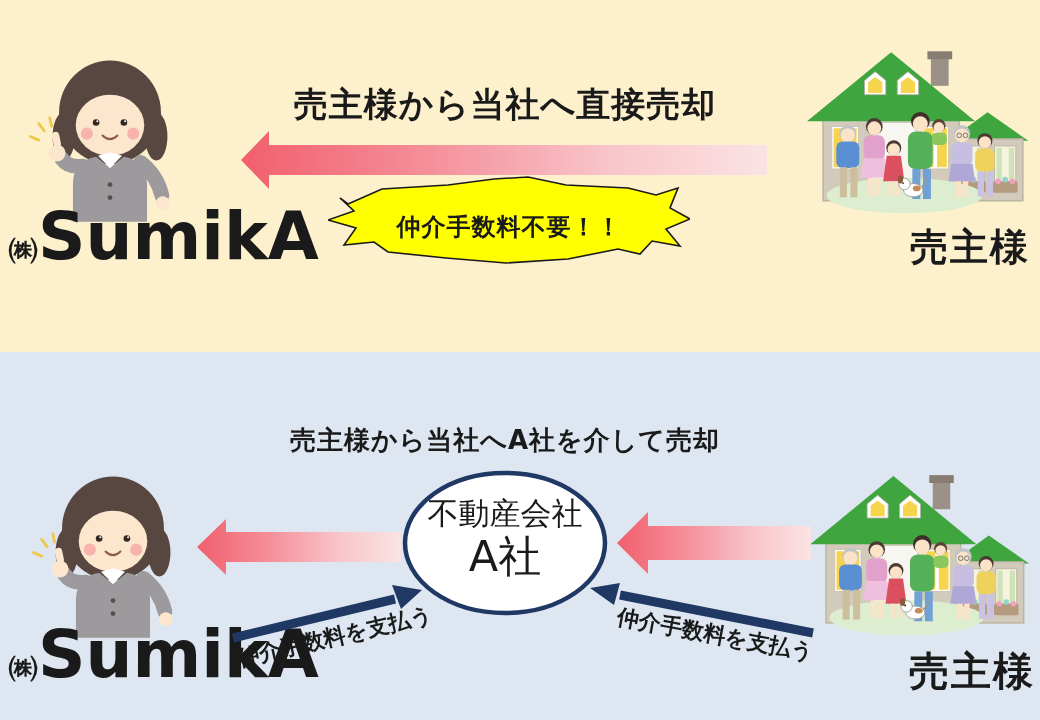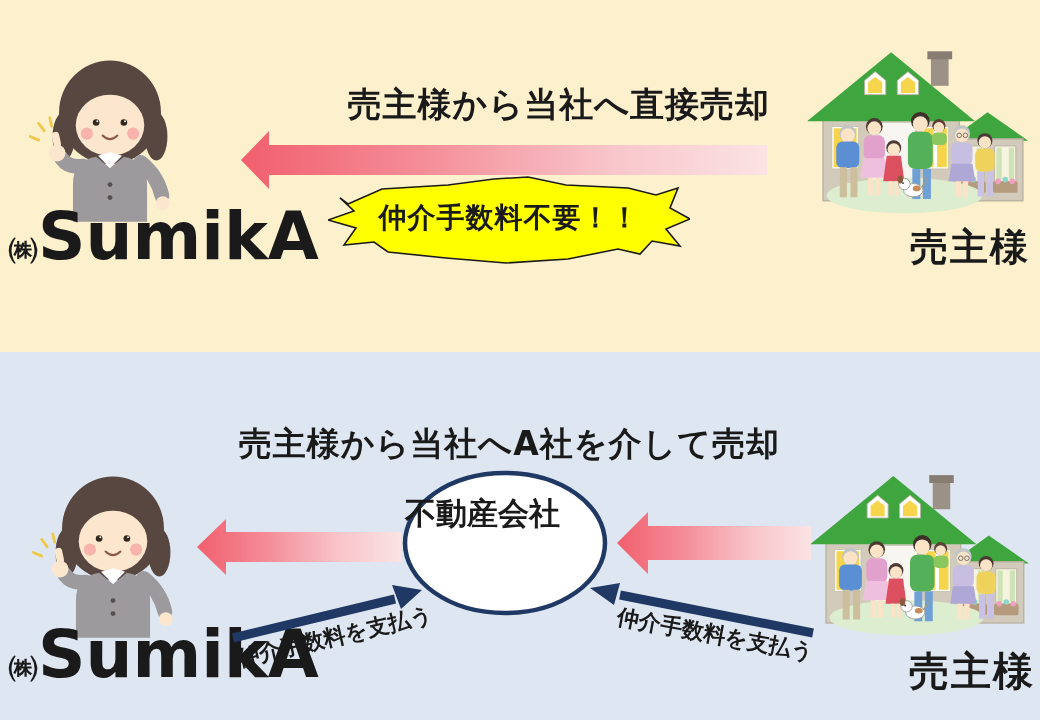--- a/index.html
+++ b/index.html
@@ -4,27 +4,27 @@
 <style>
   html,body{margin:0;padding:0;background:#ffffff;}
   .canvas{
     position:relative;width:1040px;height:720px;overflow:hidden;
     font-family:"DejaVu Sans",sans-serif;color:#1a1a1a;
   }
   .sec{position:absolute;left:0;width:1040px;}
   .sec-top{top:0;height:352px;background:#fcf0cd;}
   .sec-bottom{top:352px;height:368px;background:#dee7f1;}
   .abs{position:absolute;}
-  .ttl{font-weight:700;font-size:34px;text-align:right;letter-spacing:1px;line-height:1.1;}
+  .ttl{font-weight:700;font-size:34px;text-align:center;letter-spacing:1px;line-height:1.1;}
   .company{display:flex;align-items:baseline;font-weight:700;white-space:nowrap;}
   .company .pfx{font-size:30px;}
   .company .nm{font-size:66px;letter-spacing:0px;}
-  .burst-label{font-weight:700;font-size:28px;text-align:center;letter-spacing:1px;}
+  .burst-label{font-weight:700;font-size:24px;text-align:center;letter-spacing:1px;margin-top:12px;}
   .seller{font-weight:700;font-size:38px;text-align:right;letter-spacing:2px;}
-  .oval-text{font-weight:700;line-height:1.15;}
+  .oval-text{text-align:center;font-weight:400;line-height:1.15;}
   .oval-text .l1{font-size:31px;display:block;}
   .oval-text .l2{font-size:43px;display:block;}
   .fee{font-weight:700;font-size:22px;text-align:center;white-space:nowrap;}
   .rot-l{transform:rotate(-13deg);}
   .rot-r{transform:rotate(10.5deg);}
   svg{display:block;}
 </style>
 </head>
 <body>
 
@@ -167,21 +167,21 @@
   <svg class="abs" style="left:328px;top:176px" width="362" height="88" viewBox="0 0 362 88">
     <polygon points="20,28 54,13 120,9 166,3 200,1 238,9 300,12 328,19 350,12 342,32 362,43 338,53 352,70 324,65 312,78 290,73 240,83 178,87 118,82 60,76 46,66 16,69 28,52 0,44 26,35 12,22" fill="#FFFF00" stroke="#1a1a1a" stroke-width="1.6"></polygon>
   </svg>
   <div class="abs burst-label" style="left:340px;top:199px;width:338px">仲介手数料不要！！</div>
 
   <svg class="abs" style="left:800px;top:38px" width="230" height="177" viewBox="0 0 260 200">
     <use href="#house-def"></use>
   </svg>
   <div class="abs seller" style="left:800px;top:222px;width:230px">売主様</div>
 
-  <div class="abs ttl" style="left:230px;top:426px;width:550px;font-size:33px">売主様から当社へA社を介して売却</div>
+  <div class="abs ttl" style="left:230px;top:426px;width:550px;font-size:26px">売主様から当社へA社を介して売却</div>
 
   <svg class="abs" style="left:25px;top:452px" width="176" height="186" viewBox="0 0 190 200">
     <use href="#agent-def"></use>
   </svg>
 
   <div class="abs company" style="left:8px;top:616px">
     <span class="pfx">㈱</span>
       <span class="nm">SumikA</span>
   </div>
 
@@ -191,20 +191,21 @@
 
   <svg class="abs" style="left:612px;top:506px" width="202" height="74" viewBox="0 0 202 74">
     <polygon points="5,37 36,6 36,20 199,20 199,54 36,54 36,68" fill="url(#pinkgrad)"></polygon>
   </svg>
 
   <svg class="abs" style="left:400px;top:468px" width="210" height="150" viewBox="0 0 210 150">
     <ellipse cx="105" cy="75" rx="100" ry="70" fill="#FFFFFF" stroke="#1F3864" stroke-width="4.5"></ellipse>
   </svg>
   <div class="abs oval-text" style="left:405px;top:496px;width:200px">
     <span class="l1">不動産会社</span>
+    <span class="l2">A社</span>
   </div>
 
   <svg class="abs" style="left:225px;top:578px" width="210" height="68" viewBox="0 0 210 68">
     <line x1="8" y1="60" x2="170" y2="21" stroke="#1F3864" stroke-width="9"></line>
     <polygon points="197,12 167,7 176,31" fill="#1F3864"></polygon>
   </svg>
   <div class="abs fee rot-l" style="left:225px;top:622px;width:220px">仲介手数料を支払う</div>
 
   <svg class="abs" style="left:582px;top:580px" width="240" height="62" viewBox="0 0 240 62">
     <line x1="231" y1="53" x2="38" y2="15" stroke="#1F3864" stroke-width="9"></line>

